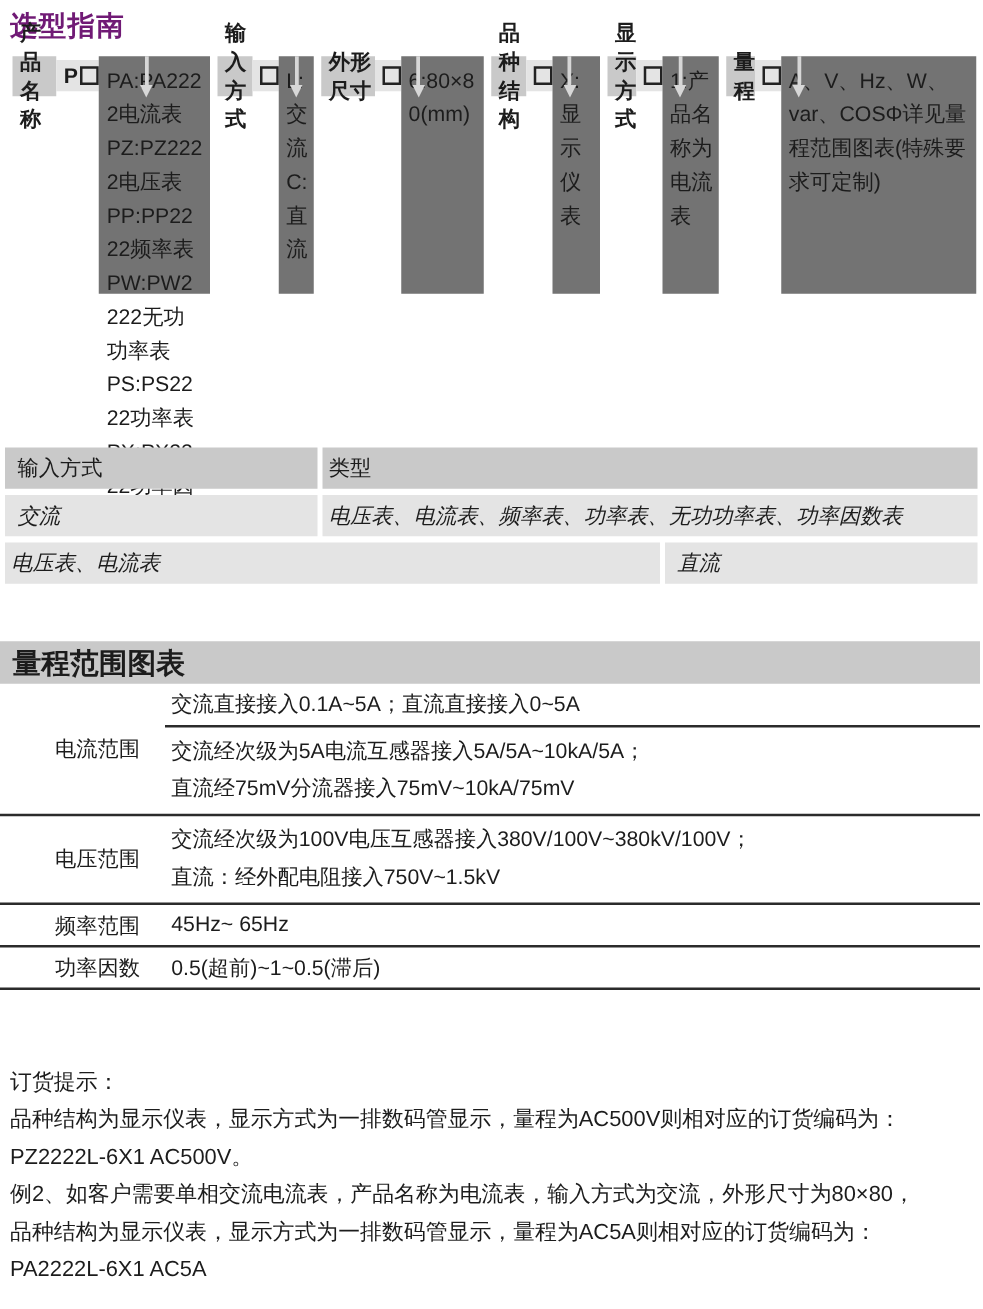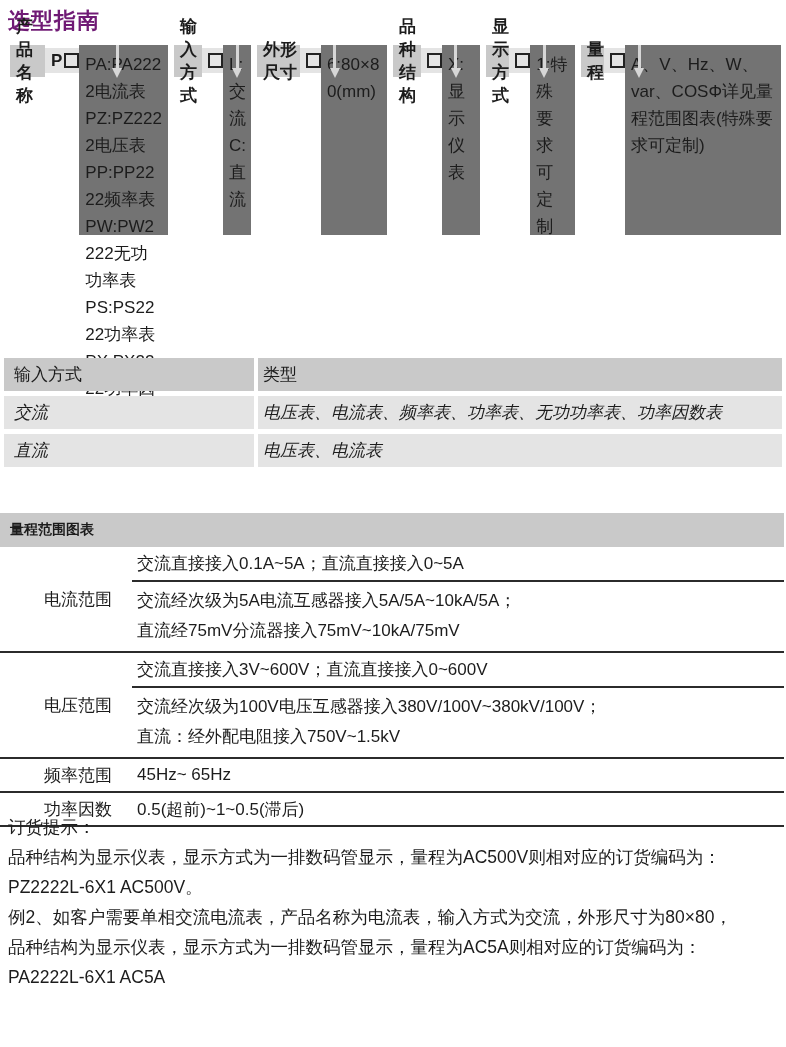--- a/index.html
+++ b/index.html
@@ -26,31 +26,31 @@
   .t2{position:absolute;left:4px;top:358px;width:778px;}
   .t2-row{display:flex;gap:4px;margin-bottom:5px;}
   .t2-cell{height:33px;display:flex;align-items:center;font-size:17px;box-sizing:border-box;}
   .t2-c1{width:250px;padding-left:10px;}
   .t2-c2{flex:1;padding-left:5px;}
   .t2-head .t2-cell{background:#c9c9c9;}
   .t2-body .t2-cell{background:#e4e4e4;font-style:italic;}
 
   
   .t3{position:absolute;left:0;top:513px;width:784px;}
-  .t3-header{height:34px;background:#c9c9c9;font-weight:bold;font-size:14px;display:flex;align-items:center;padding-left:10px;box-sizing:border-box;}
+  .t3-header{height:34px;background:#c9c9c9;font-weight:bold;font-size:23px;display:flex;align-items:center;padding-left:10px;box-sizing:border-box;}
   .t3-group{display:flex;border-bottom:2px solid #2b2b2b;}
   .t3-label{width:100px;box-sizing:border-box;display:flex;align-items:center;padding-left:12px;font-size:17px;margin-left:32px;}
   .t3-content{flex:1;font-size:17px;}
   .t3-r1{padding:6px 0 5px 5px;border-bottom:2px solid #2b2b2b;line-height:22px;}
   .t3-r2{padding:4px 0 5px 5px;line-height:30px;white-space:pre-line;}
   .t3-simple{display:flex;border-bottom:2px solid #2b2b2b;height:32px;align-items:center;}
   .t3-simple .val{flex:1;padding-left:5px;font-size:17px;}
 
   
-  .ordering{position:absolute;left:8px;top:812px;font-size:17.5px;line-height:30px;}
+  .ordering{position:absolute;left:8px;top:850px;font-size:17.5px;line-height:30px;}
   .ordering div{white-space:nowrap;}
 </style>
 </head>
 <body>
 
 <div class="page">
 
   <div class="title">选型指南</div>
 
   <div class="sel-table">
@@ -122,21 +122,21 @@
       <div class="sel-header">显示方式</div>
       <div class="sel-code">
           <span class="box" style="margin-left:0"></span>
         </div>
       <div class="arrow-zone">
         <div class="arrow a-colx">
             <div class="stem"></div>
             <div class="head"></div>
           </div>
       </div>
-      <div class="sel-content">1:特殊要求可定制</div>
+      <div class="sel-content">1:产品名称为电流表</div>
     </div>
 
     <div class="sel-col w6">
       <div class="sel-header">量程</div>
       <div class="sel-code">
           <span class="box" style="margin-left:0"></span>
         </div>
       <div class="arrow-zone">
         <div class="arrow a-colx">
             <div class="stem"></div>
@@ -151,41 +151,40 @@
   <div class="t2">
     <div class="t2-row t2-head">
       <div class="t2-cell t2-c1">输入方式</div>
       <div class="t2-cell t2-c2">类型</div>
     </div>
     <div class="t2-row t2-body">
       <div class="t2-cell t2-c1">交流</div>
       <div class="t2-cell t2-c2">电压表、电流表、频率表、功率表、无功功率表、功率因数表</div>
     </div>
     <div class="t2-row t2-body">
+      <div class="t2-cell t2-c2">电压表、电流表</div>
       <div class="t2-cell t2-c1">直流</div>
-      <div class="t2-cell t2-c2">电压表、电流表</div>
     </div>
   </div>
 
   <div class="t3">
     <div class="t3-header">量程范围图表</div>
 
     <div class="t3-group">
       <div class="t3-label">电流范围</div>
       <div class="t3-content">
         <div class="t3-r1">交流直接接入0.1A~5A；直流直接接入0~5A</div>
         <div class="t3-r2">交流经次级为5A电流互感器接入5A/5A~10kA/5A；
 直流经75mV分流器接入75mV~10kA/75mV</div>
       </div>
     </div>
 
     <div class="t3-group">
       <div class="t3-label">电压范围</div>
       <div class="t3-content">
-        <div class="t3-r1">交流直接接入3V~600V；直流直接接入0~600V</div>
         <div class="t3-r2">交流经次级为100V电压互感器接入380V/100V~380kV/100V；
 直流：经外配电阻接入750V~1.5kV</div>
       </div>
     </div>
 
     <div class="t3-simple">
       <div class="t3-label">频率范围</div>
       <div class="val">45Hz~ 65Hz</div>
     </div>
 

